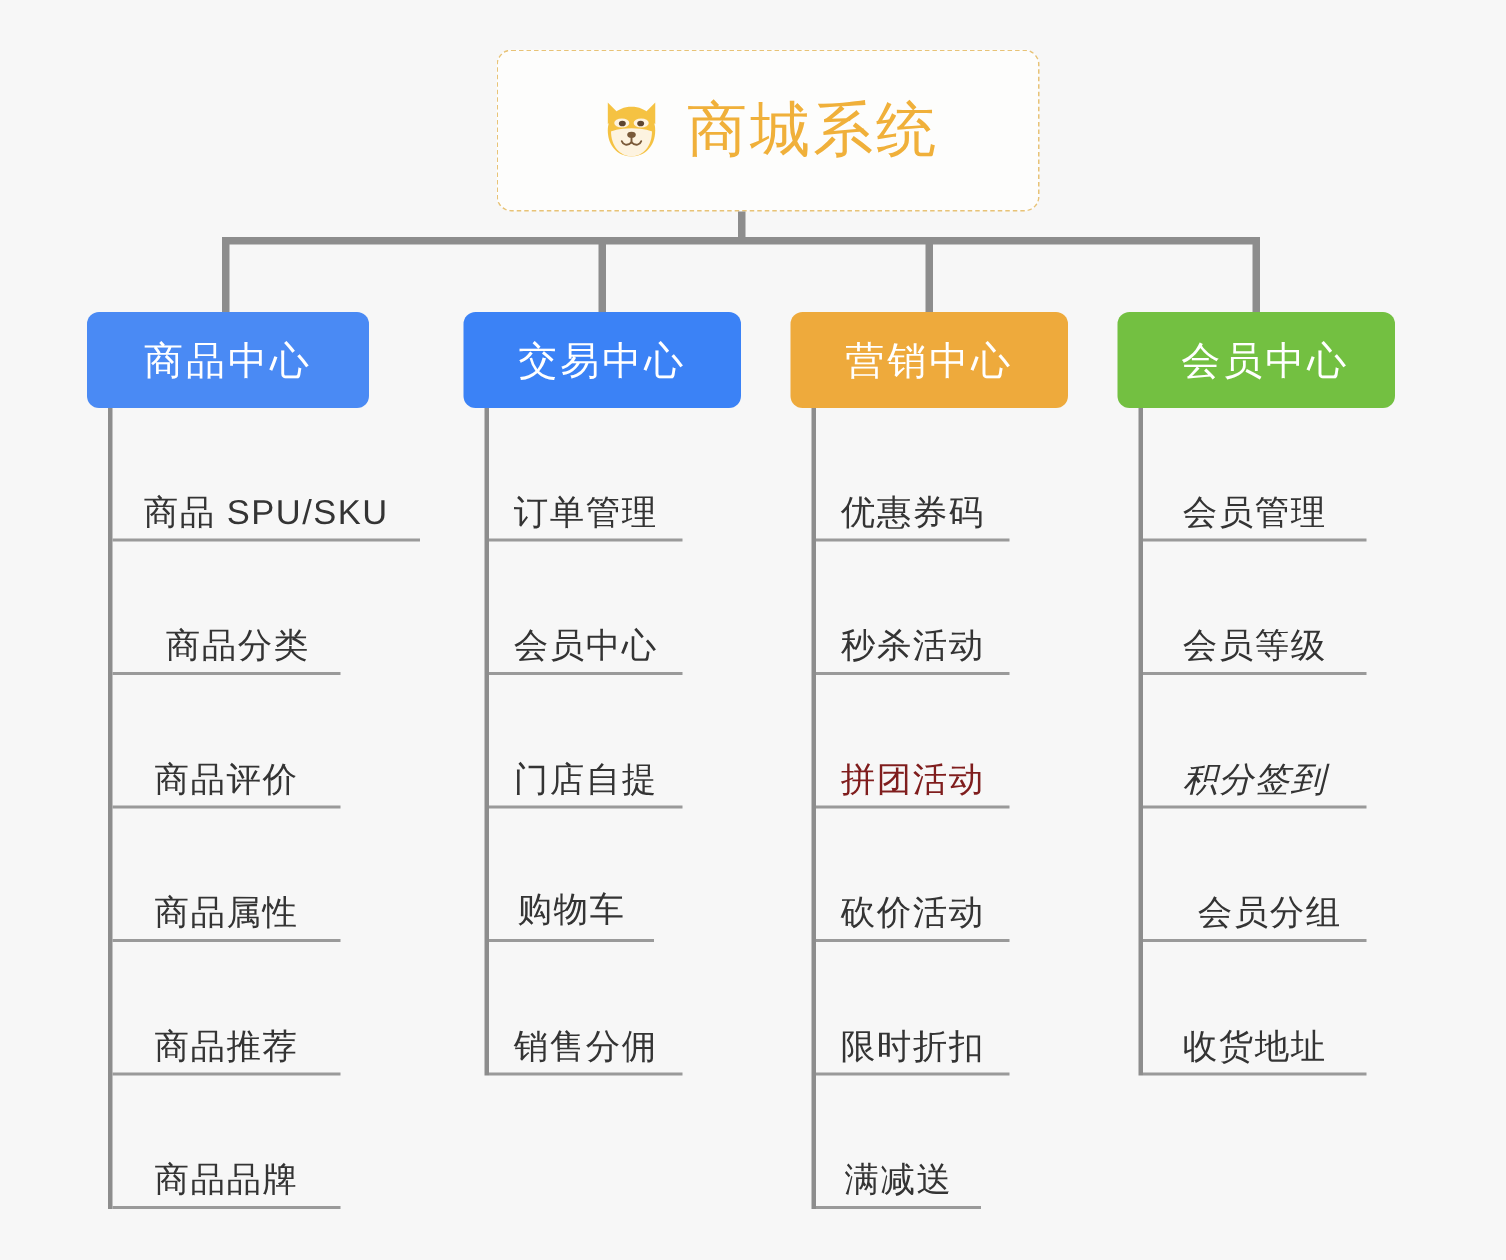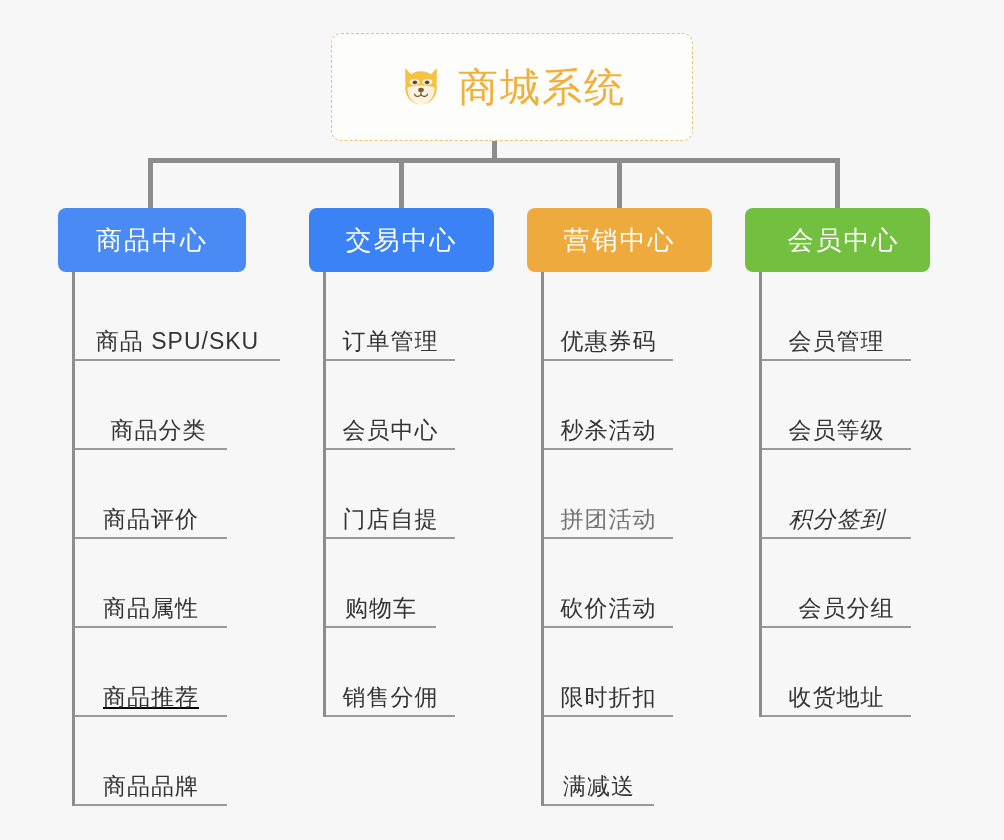--- a/index.html
+++ b/index.html
@@ -138,61 +138,61 @@
     </div>
     <div class="leaf-item" style="border-bottom-color: rgb(154, 154, 154); padding-left: 15px;">
       <span class="leaf-label" style="color: rgb(52, 52, 52);">商品分类</span>
     </div>
     <div class="leaf-item" style="border-bottom-color: rgb(154, 154, 154);">
       <span class="leaf-label" style="color: rgb(52, 52, 52);">商品评价</span>
     </div>
     <div class="leaf-item" style="border-bottom-color: rgb(154, 154, 154);">
       <span class="leaf-label" style="color: rgb(52, 52, 52);">商品属性</span>
     </div>
-    <div class="leaf-item" style="border-bottom-color: rgb(154, 154, 154); text-decoration: underline;">
+    <div class="leaf-item" style="border-bottom-color: rgb(154, 154, 154);">
       <span class="leaf-label" style="color: rgb(52, 52, 52);">商品推荐</span>
     </div>
     <div class="leaf-item" style="border-bottom-color: rgb(154, 154, 154);">
       <span class="leaf-label" style="color: rgb(52, 52, 52);">商品品牌</span>
     </div>
   </div>
 
   <div class="cat-box" style="left: 309px; top: 208px; width: 185px; background: #3b82f6;">
     <span>交易中心</span>
   </div>
   <div class="leaf-col" style="left: 323px; top: 272px; width: 132px; border-left-color: rgb(141, 141, 141);">
     <div class="leaf-item" style="border-bottom-color: rgb(154, 154, 154);">
       <span class="leaf-label" style="color: rgb(52, 52, 52);">订单管理</span>
     </div>
     <div class="leaf-item" style="border-bottom-color: rgb(154, 154, 154);">
       <span class="leaf-label" style="color: rgb(52, 52, 52);">会员中心</span>
     </div>
     <div class="leaf-item" style="border-bottom-color: rgb(154, 154, 154);">
       <span class="leaf-label" style="color: rgb(52, 52, 52);">门店自提</span>
     </div>
-    <div class="leaf-item" style="width: 110px; border-bottom-color: rgb(154, 154, 154);">
+    <div class="leaf-item" style="width: 110px; border-bottom-color: rgb(154, 154, 154); font-family: Liberation Mono, monospace;">
       <span class="leaf-label" style="color: rgb(52, 52, 52);">购物车</span>
     </div>
     <div class="leaf-item" style="border-bottom-color: rgb(154, 154, 154);">
       <span class="leaf-label" style="color: rgb(52, 52, 52);">销售分佣</span>
     </div>
   </div>
 
   <div class="cat-box" style="left: 527px; top: 208px; width: 185px; background: rgb(238, 170, 60);">
     <span>营销中心</span>
   </div>
   <div class="leaf-col" style="left: 541px; top: 272px; width: 132px; border-left-color: rgb(141, 141, 141);">
     <div class="leaf-item" style="border-bottom-color: rgb(154, 154, 154);">
       <span class="leaf-label" style="color: rgb(52, 52, 52);">优惠券码</span>
     </div>
     <div class="leaf-item" style="border-bottom-color: rgb(154, 154, 154);">
       <span class="leaf-label" style="color: rgb(52, 52, 52);">秒杀活动</span>
     </div>
     <div class="leaf-item" style="border-bottom-color: rgb(154, 154, 154);">
-      <span class="leaf-label" style="color: #737373;">拼团活动</span>
+      <span class="leaf-label" style="color: #7f1d1d;">拼团活动</span>
     </div>
     <div class="leaf-item" style="border-bottom-color: rgb(154, 154, 154);">
       <span class="leaf-label" style="color: rgb(52, 52, 52);">砍价活动</span>
     </div>
     <div class="leaf-item" style="border-bottom-color: rgb(154, 154, 154);">
       <span class="leaf-label" style="color: rgb(52, 52, 52);">限时折扣</span>
     </div>
     <div class="leaf-item" style="width: 110px; border-bottom-color: rgb(154, 154, 154);">
       <span class="leaf-label" style="color: rgb(52, 52, 52);">满减送</span>
     </div>

